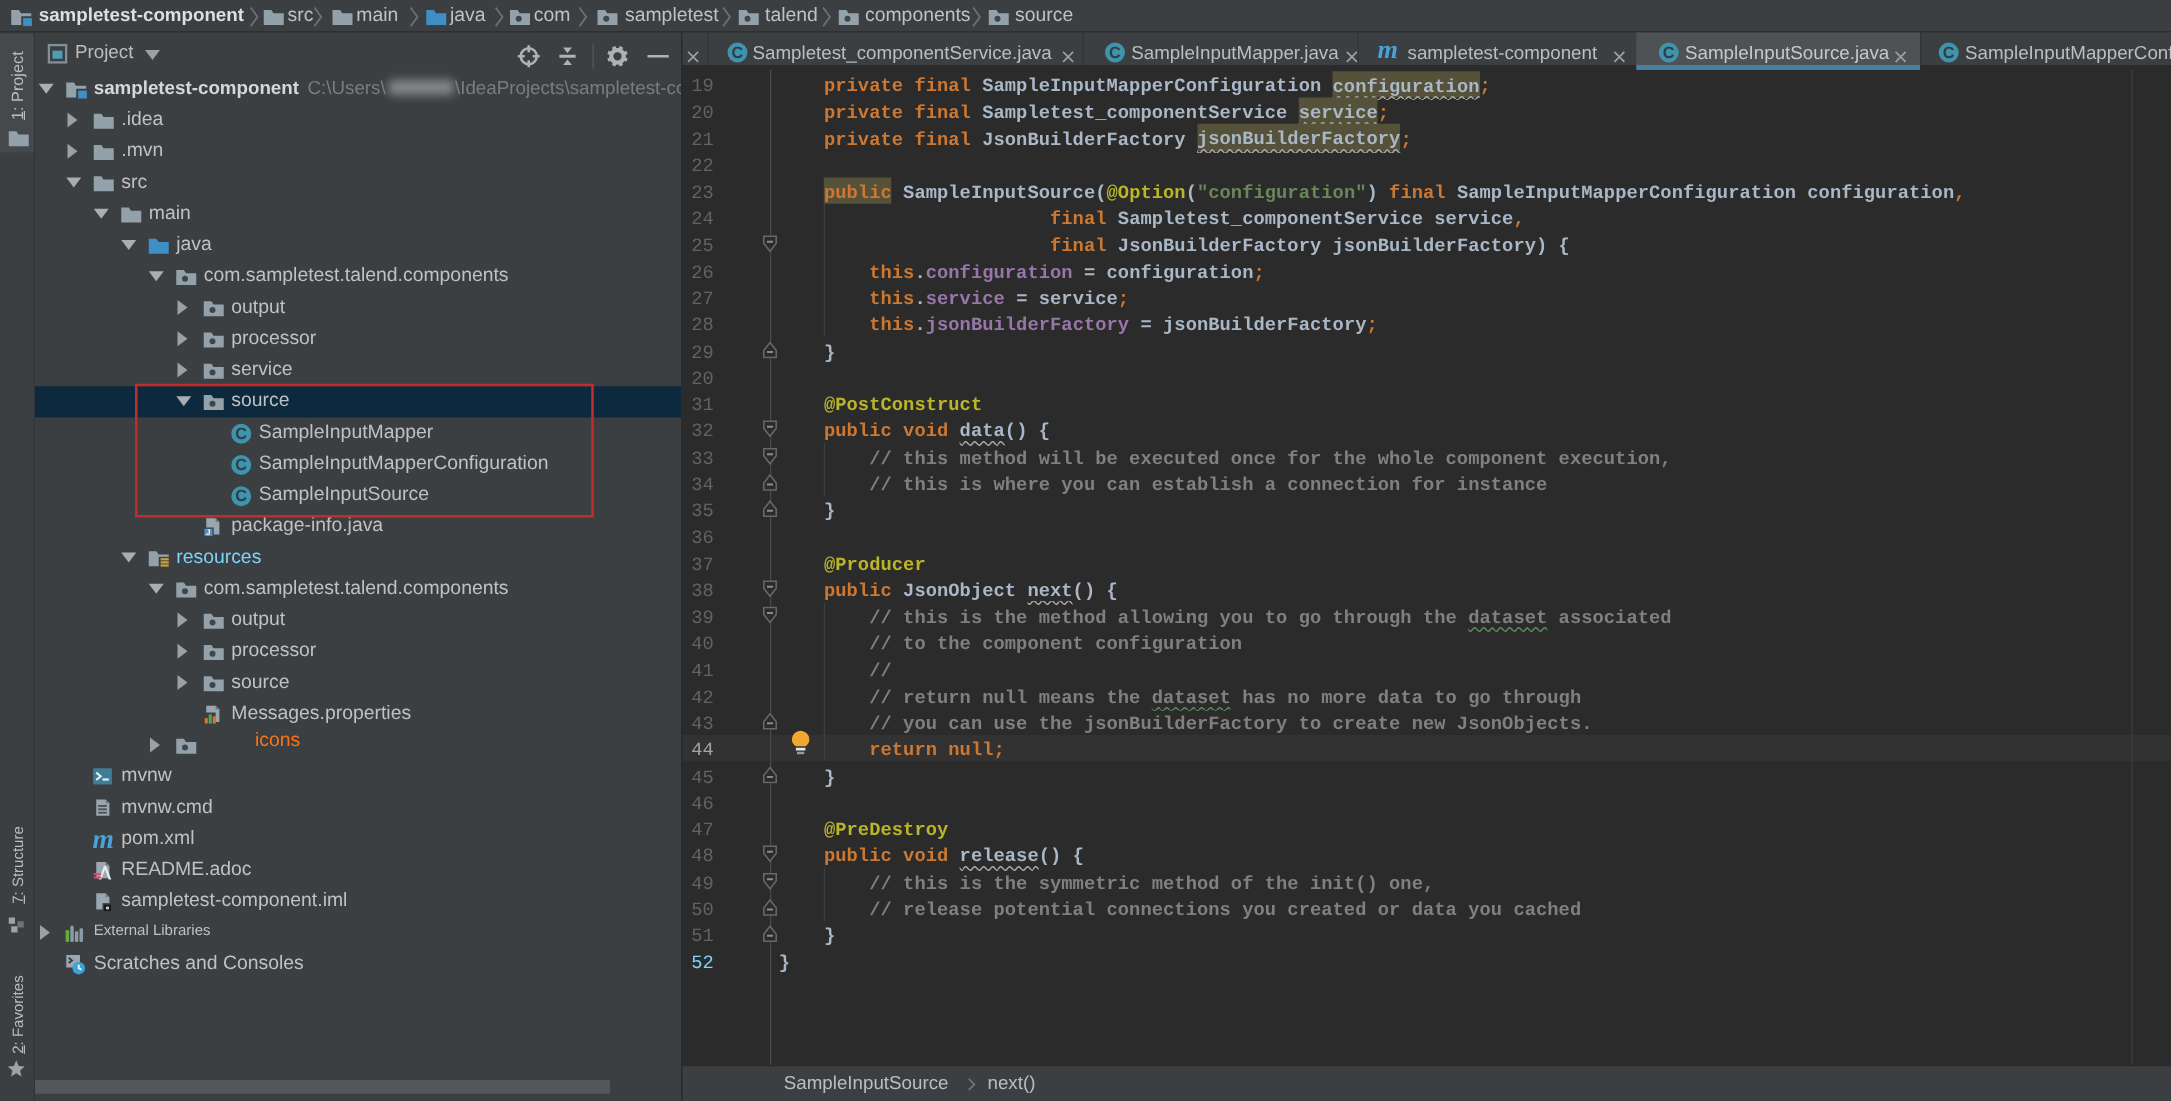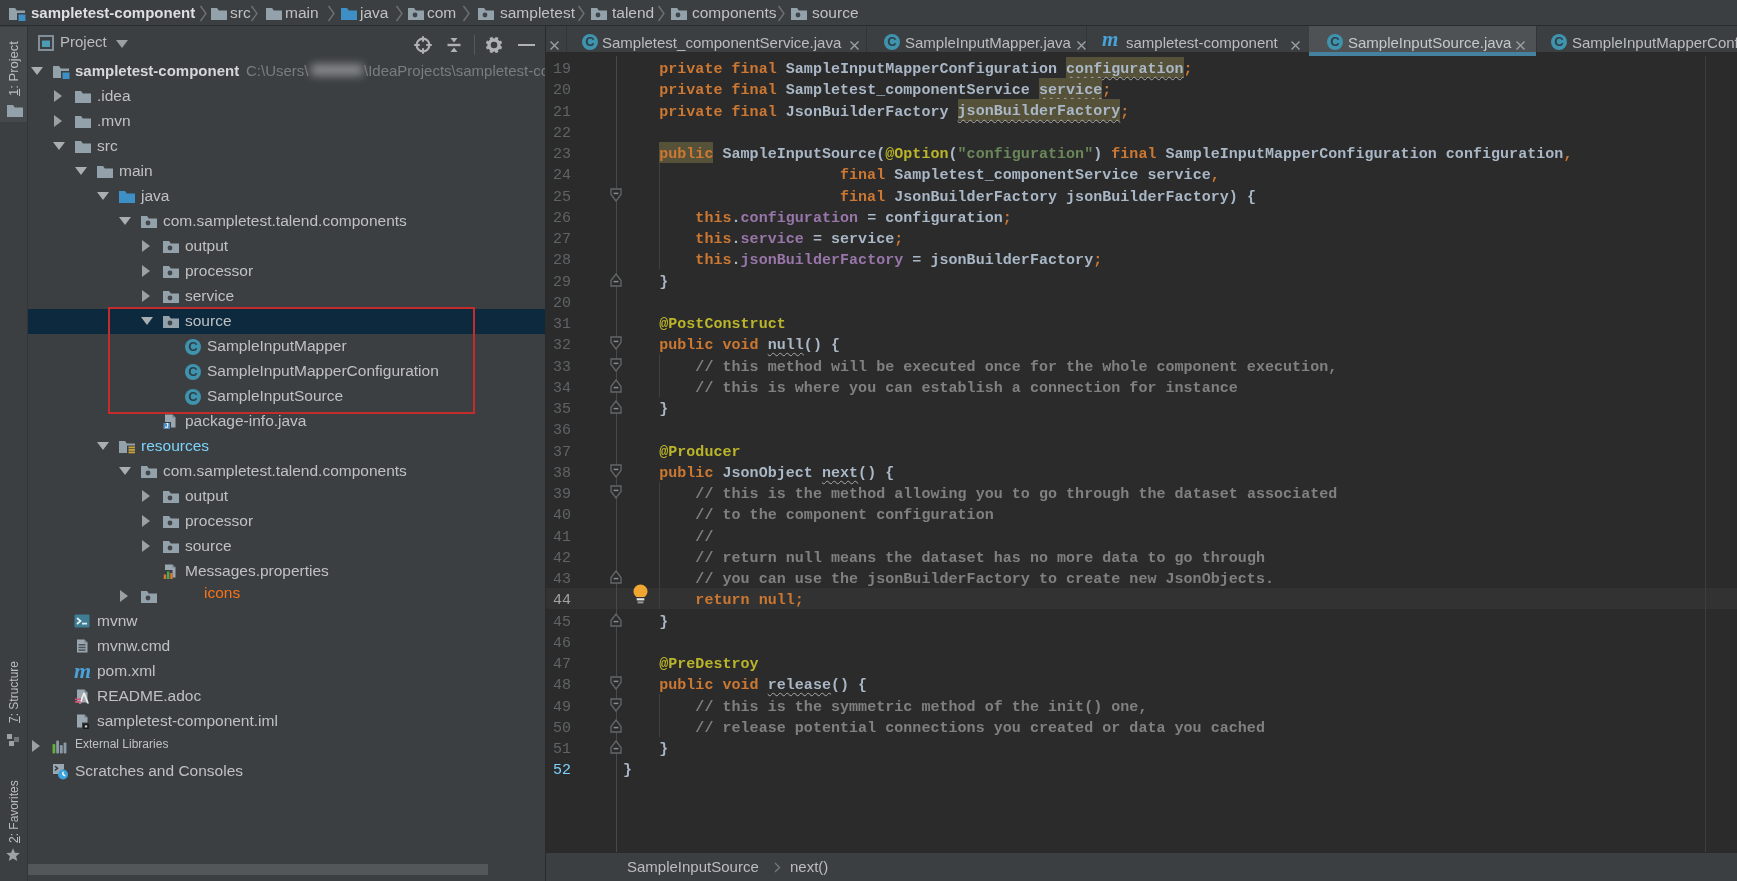--- a/index.html
+++ b/index.html
@@ -4,21 +4,21 @@
 html,body { margin:0; padding:0; }
 body { width:1737px; height:881px; position:relative; background:#2b2b2b;
        font-family:"Liberation Sans", sans-serif; overflow:hidden; }
 pre .k { color:#cc7832; }
 pre .f { color:#9876aa; }
 pre .s { color:#6a8759; }
 pre .a { color:#bbb529; }
 pre .c { color:#808080; }
 pre .hl { background:#56523a; padding:4.3px 0 0 0; }
 .wg { text-decoration:underline; text-decoration-style:wavy; text-decoration-color:#ababab; text-underline-offset:3px; text-decoration-thickness:1.3px; }
-.wgr { text-decoration-style:wavy; text-decoration-color:#5c8a5c; text-underline-offset:3px; text-decoration-thickness:1.3px; }
+.wgr { text-decoration:underline; text-decoration-style:wavy; text-decoration-color:#5c8a5c; text-underline-offset:3px; text-decoration-thickness:1.3px; }
 </style></head>
 <body>
 <div style="position:absolute;left:546px;top:52px;width:1191px;height:800px;background:#2b2b2b"></div>
 <div style="position:absolute;left:546px;top:587.75px;width:1191px;height:21.25px;background:#323232"></div>
 <div style="position:absolute;left:0;top:0;width:1737px;height:26px;background:#3c3f41;border-bottom:1px solid #292b2d">
     <div style="position:absolute;left:8px;top:5px"><svg width="18" height="16" viewBox="0 0 18 16" style="">
         <path d="M1 5.5 L1 15 L17 15 L17 5.5 L8.8 5.5 L7.1 3 L1 3 Z" fill="#93a1ab"></path>
         <rect x="9" y="8" width="9" height="8" fill="#3c3f41"></rect>
         <rect x="10.5" y="9.5" width="7" height="6.5" fill="#3d8fc6"></rect>
       </svg></div>
@@ -471,21 +471,21 @@
 
     <span class="k hl">public</span> SampleInputSource(<span class="a">@Option</span>(<span class="s">"configuration"</span>) <span class="k">final</span> SampleInputMapperConfiguration configuration<span class="k">,</span>
                         <span class="k">final</span> Sampletest_componentService service<span class="k">,</span>
                         <span class="k">final</span> JsonBuilderFactory jsonBuilderFactory) {
         <span class="k">this</span>.<span class="f">configuration</span> = configuration<span class="k">;</span>
         <span class="k">this</span>.<span class="f">service</span> = service<span class="k">;</span>
         <span class="k">this</span>.<span class="f">jsonBuilderFactory</span> = jsonBuilderFactory<span class="k">;</span>
     }
 
     <span class="a">@PostConstruct</span>
-    <span class="k">public void</span> <span class="wg">null</span>() {
+    <span class="k">public void</span> <span class="wg">data</span>() {
         <span class="c">// this method will be executed once for the whole component execution,</span>
         <span class="c">// this is where you can establish a connection for instance</span>
     }
 
     <span class="a">@Producer</span>
     <span class="k">public</span> JsonObject <span class="wg">next</span>() {
         <span class="c">// this is the method allowing you to go through the <span class="wgr">dataset</span> associated</span>
         <span class="c">// to the component configuration</span>
         <span class="c">//</span>
         <span class="c">// return null means the <span class="wgr">dataset</span> has no more data to go through</span>

